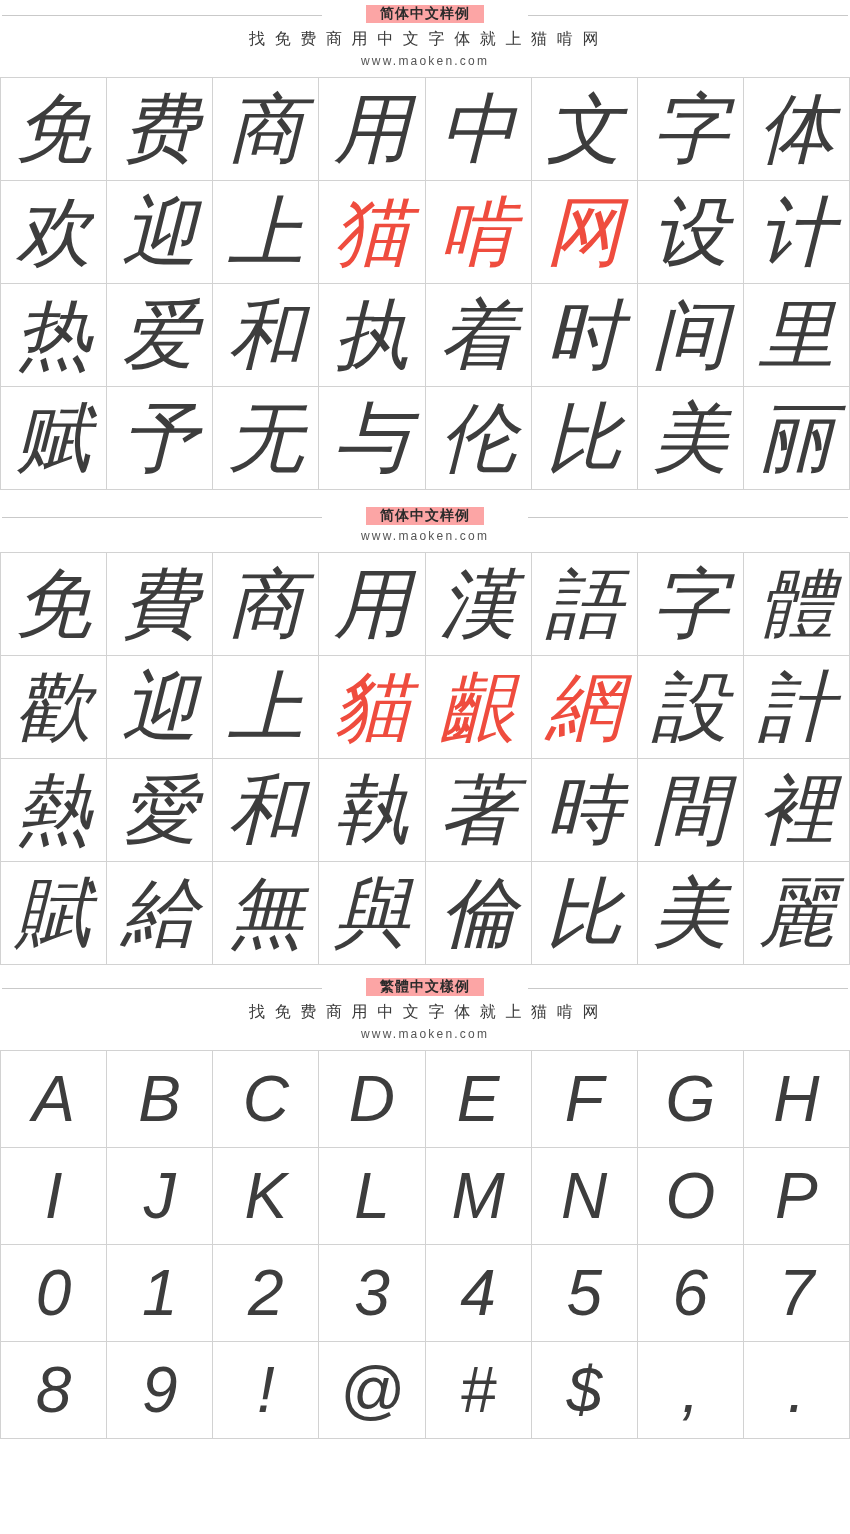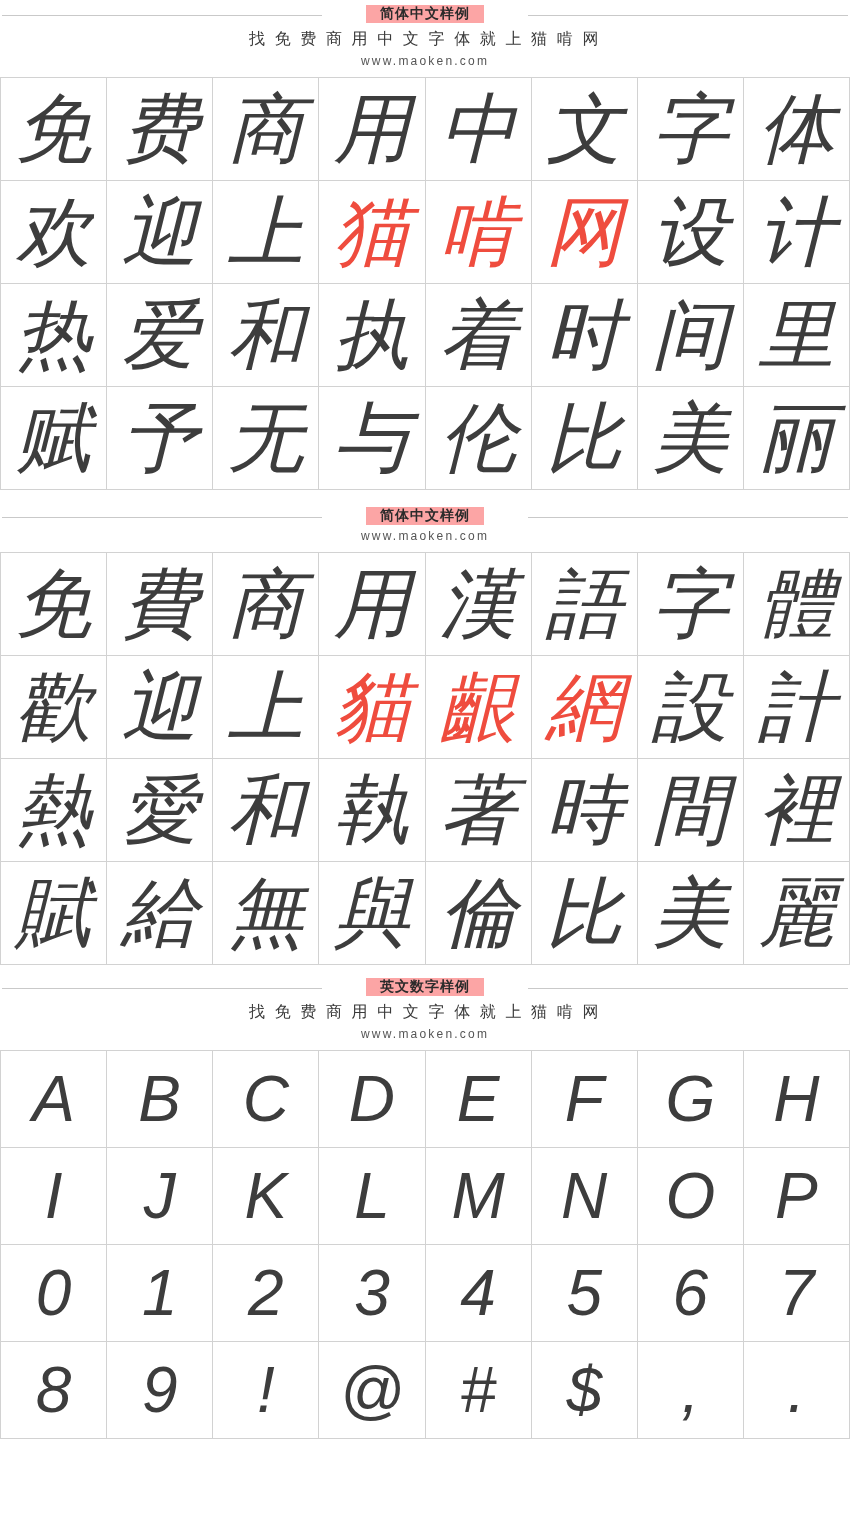--- a/index.html
+++ b/index.html
@@ -202,21 +202,21 @@
       <div class="cell cn">麗</div>
     </div>
   </div>
 
   <div class="spacer-xs"></div>
 
   <div class="section">
     <div class="sec-head">
       <div class="rule left"></div>
       <div class="rule right"></div>
-      <div class="sec-title">英文数字样例</div>
+      <div class="sec-title">繁體中文樣例</div>
       <div class="sec-sub">找 免 费 商 用 中 文 字 体 就 上 猫 啃 网</div>
       <div class="sec-url">www.maoken.com</div>
     </div>
     <div class="grid">
       <div class="cell en">A</div>
       <div class="cell en">B</div>
       <div class="cell en">C</div>
       <div class="cell en">D</div>
       <div class="cell en">E</div>
       <div class="cell en">F</div>

